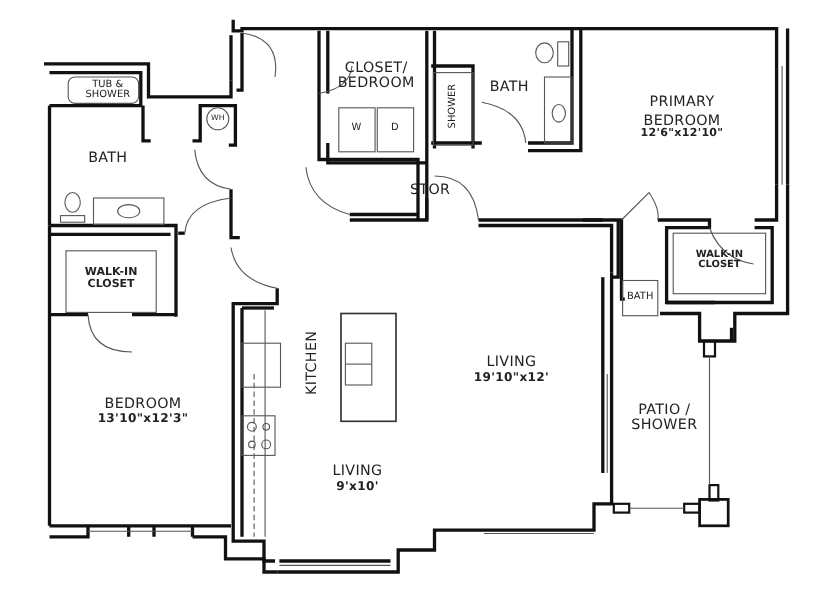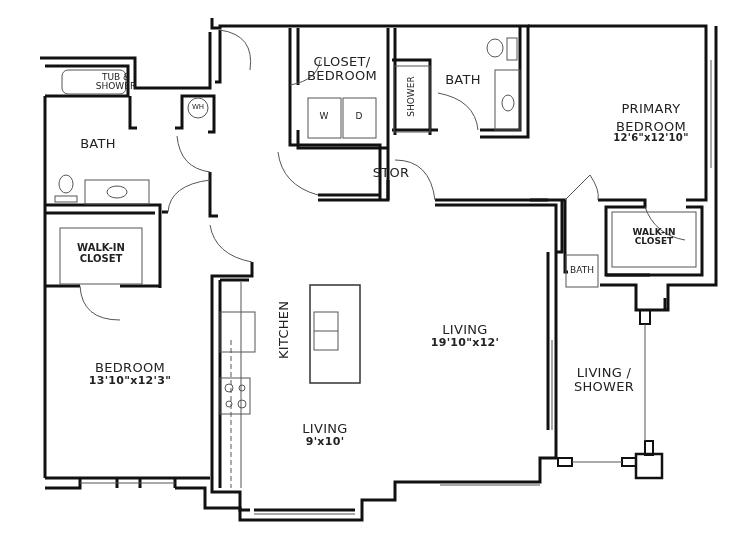--- a/index.html
+++ b/index.html
@@ -138,40 +138,40 @@
     <line x1="231" y1="340" x2="231" y2="488" stroke-dasharray="5,3"></line>
     <rect x="220" y="378" width="30" height="36"></rect>
     <circle cx="229" cy="388" r="4"></circle>
       <circle cx="242" cy="388" r="3"></circle>
     <circle cx="229" cy="404" r="3"></circle>
       <circle cx="242" cy="404" r="4"></circle>
     <rect x="220" y="312" width="35" height="40"></rect>
   </g>
 </svg>
 
-<div class="lbl tiny" style="left:88px;top:73px;width:56px;">
+<div class="lbl tiny" style="left:70px;top:73px;width:56px;">
   <div>TUB &amp;</div>
     <div>SHOWER</div>
 </div>
 <div class="lbl tiny" style="left:189px;top:104px;width:18px;font-size:7px;">WH</div>
 <div class="lbl name" style="left:75px;top:137px;width:46px;">BATH</div>
 <div class="lbl small" style="left:66px;top:243px;width:70px;">
   <div>WALK-IN</div>
     <div>CLOSET</div>
 </div>
 <div class="lbl name" style="left:300px;top:55px;width:84px;">
   <div>CLOSET/</div>
     <div>BEDROOM</div>
 </div>
 <div class="lbl tiny" style="left:318px;top:112px;width:12px;">W</div>
 <div class="lbl tiny" style="left:353px;top:112px;width:12px;">D</div>
 <div class="lbl tiny" style="left:392px;top:92px;width:40px;transform:rotate(-90deg);">SHOWER</div>
 <div class="lbl name" style="left:440px;top:73px;width:46px;">BATH</div>
 <div class="lbl name" style="left:330px;top:166px;width:48px;margin-left:37px;">STOR</div>
-<div class="lbl name" style="left:601px;top:86px;width:100px;margin-top:16px;">
+<div class="lbl name" style="left:570px;top:86px;width:100px;">
   <div>PRIMARY</div>
   <div style="margin-top:4px;">BEDROOM</div>
   <div class="dim" style="font-size:10px;">12'6"x12'10"</div>
 </div>
 <div class="lbl small" style="left:622px;top:228px;width:64px;font-size:9px;">
   <div>WALK-IN</div>
     <div>CLOSET</div>
 </div>
 <div class="lbl tiny" style="left:566px;top:266px;width:32px;">BATH</div>
 <div class="lbl name" style="left:254px;top:323px;width:60px;transform:rotate(-90deg);">KITCHEN</div>
@@ -181,15 +181,15 @@
 </div>
 <div class="lbl name" style="left:415px;top:323px;width:100px;">
   <div>LIVING</div>
   <div class="dim">19'10"x12'</div>
 </div>
 <div class="lbl name" style="left:280px;top:422px;width:90px;">
   <div>LIVING</div>
   <div class="dim">9'x10'</div>
 </div>
 <div class="lbl name" style="left:568px;top:366px;width:72px;">
-  <div>LIVING /</div>
+  <div>PATIO /</div>
     <div>SHOWER</div>
 </div>
 
 </body></html>

